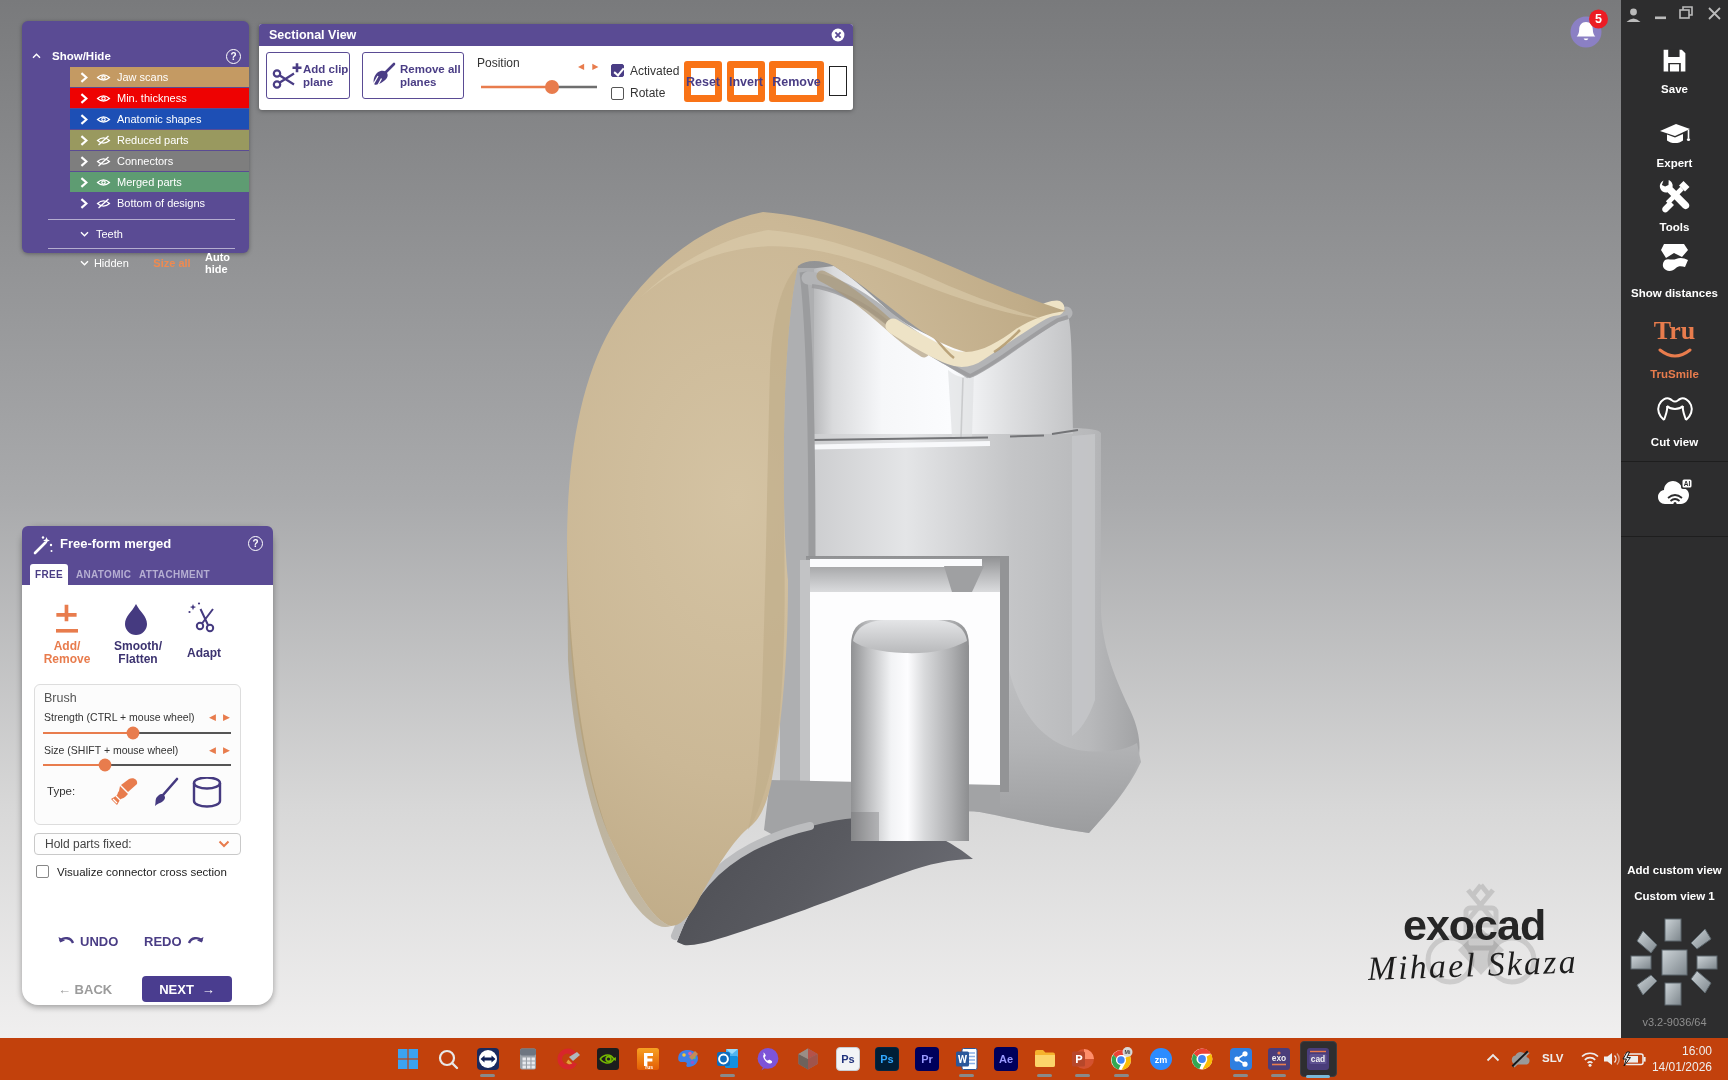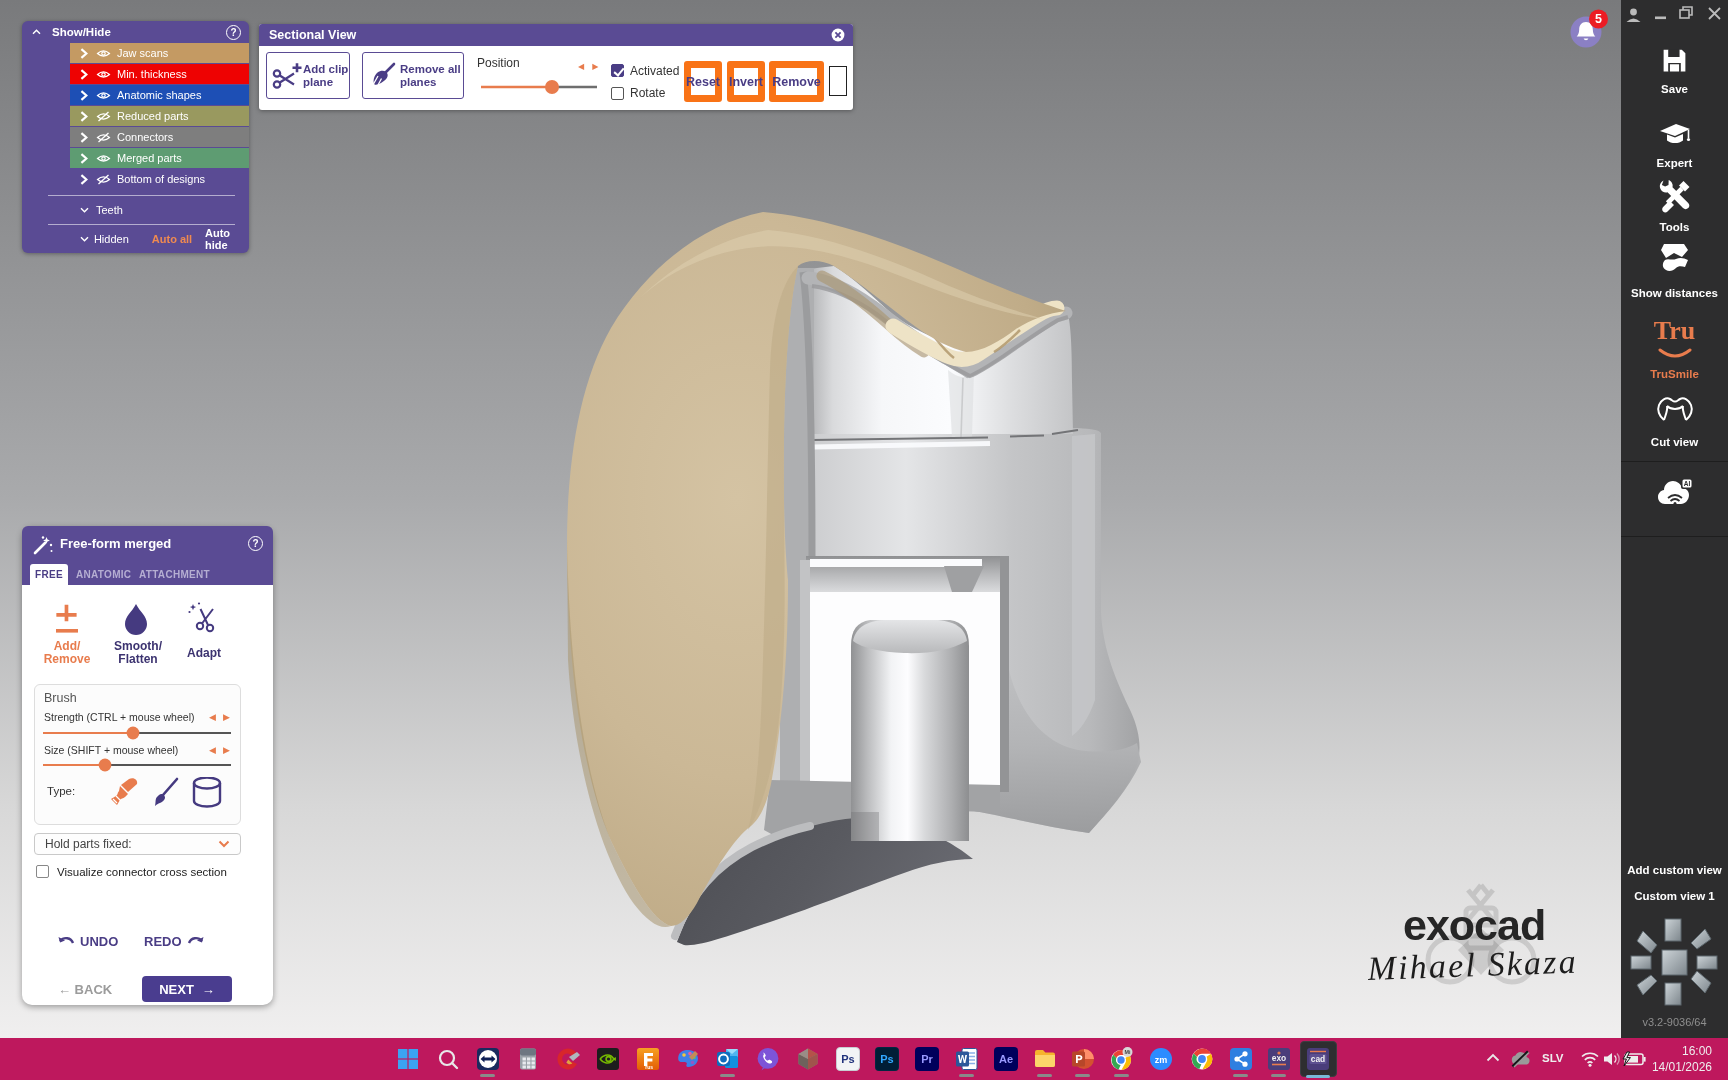--- a/index.html
+++ b/index.html
@@ -1,43 +1,43 @@
 <!DOCTYPE html>
 <html><head>
 <meta charset="utf-8">
 <style>
 * { margin:0; padding:0; box-sizing:border-box; }
 html,body { width:1728px; height:1080px; overflow:hidden; font-family:"Liberation Sans",sans-serif; background:#161616; }
 .viewport { position:absolute; left:0; top:0; width:1621px; height:1038px;
   background:linear-gradient(180deg,#797a7c 0%, #a9aaac 48%, #d8d8d8 78%, #f0efef 100%); }
 .sidebar { position:absolute; left:1621px; top:0; width:107px; height:1038px; background:#2d2d2e; }
-.taskbar { position:absolute; left:0; top:1038px; width:1728px; height:42px; background:#be185d; }
+.taskbar { position:absolute; left:0; top:1038px; width:1728px; height:42px; background:#c2410c; }
 
 
 .shpanel { position:absolute; left:22px; top:21px; width:227px; height:232px; background:#5a4b94; border-radius:6px; box-shadow:0 1px 4px rgba(0,0,0,.35); font-size:11px; color:#fff; }
-.shhead { height:22px; display:flex; align-items:center; padding:0 8px 0 10px; }
+.shhead { height:22px; display:flex; align-items:center; padding:0 8px 0 10px;margin-top:24px; }
 .shhead .t { font-weight:bold; font-size:11.5px; margin-left:10px; flex:1; }
 .shrow { height:20px; margin-bottom:1px; display:flex; align-items:center; padding-left:10px;margin-left:48px; }
 .shrow .ch { width:16px; display:flex; align-items:center; }
 .shrow .eye { width:21px; display:flex; align-items:center; }
 .qm { width:15px; height:15px; border:1.4px solid #fff; border-radius:50%; font-size:10px; font-weight:bold; display:flex; align-items:center; justify-content:center; }
 .shsep { height:1px; background:rgba(255,255,255,.55); margin:6px 14px 6px 26px; }
 
 
 .secpanel { position:absolute; left:259px; top:24px; width:594px; height:86px; border-radius:3px; box-shadow:0 1px 4px rgba(0,0,0,.35); background:#fff; }
 .sechead { height:22px; background:#5a4b94; border-radius:3px 3px 0 0; color:#fff; font-weight:bold; font-size:12.5px; display:flex; align-items:center; padding:0 8px 0 10px; }
 .secbody { position:relative; height:64px; }
 .secbtn { position:absolute; border:1px solid #5a4b94; border-radius:3px; display:flex; align-items:center; color:#4a3d85; font-weight:bold; font-size:11.5px; line-height:13px; }
 .secbtn2 { position:absolute; border:7px solid #f97316; border-radius:3px; color:#4a3d85; font-weight:bold; font-size:12.5px; display:flex; align-items:center; justify-content:center; }
 .cb { width:13px; height:13px; border:1.5px solid #555; border-radius:2px; display:inline-block; background:#fff; }
 .cbon { background:#4a3d85; border-color:#4a3d85; position:relative; }
 .cbon:after { content:""; position:absolute; left:3.5px; top:0.5px; width:4px; height:8px; border:solid #fff; border-width:0 2px 2px 0; transform:rotate(40deg); }
 
 
-.ffpanel { position:absolute; left:22px; top:526px; width:251px; height:479px; background:#fff; border-radius:10px; box-shadow:0 2px 6px rgba(0,0,0,.35); }
+.ffpanel { position:absolute; left:22px; top:526px; width:251px; height:479px; background:#fff; border-radius:16px; box-shadow:0 2px 6px rgba(0,0,0,.35); }
 .ffhead { height:59px; background:#5a4b94; border-radius:6px 6px 0 0; position:relative; color:#fff; }
 .fftitle { position:absolute; left:38px; top:10px; font-size:13px; font-weight:bold; }
 .fftab { position:absolute; bottom:0; font-size:10px; font-weight:bold; letter-spacing:.3px; }
 .ffbody { position:relative; height:420px; font-size:11px; }
 .fflab { font-weight:bold; font-size:12px; text-align:center; line-height:13px; }
 .brushbox { position:absolute; left:12px; top:99px; width:207px; height:141px; background:#fcfcfc; border:1px solid #ddd; border-radius:6px; }
 .slarrows { position:absolute; color:#e87c4d; font-size:9px; }
 .ffdrop { position:absolute; left:12px; top:248px; width:207px; height:22px; border:1px solid #c9c9c9; border-radius:4px; background:#fdfdfd; display:flex; align-items:center; padding:0 10px; font-size:12px; color:#444; }
 .ffbtn { font-weight:bold; font-size:13px; color:#4a3d85; }
 
@@ -284,21 +284,21 @@
         </svg>
       </span>Teeth</div>
   <div class="shsep"></div>
   <div class="shrow" style="height:16px">
       <span class="ch">
         <svg width="9" height="6" viewBox="0 0 9 6">
           <path d="M1 1.2 L4.5 4.8 L8 1.2" stroke="#fff" stroke-width="1.4" fill="none"></path>
         </svg>
       </span>
       <span style="width:52px">Hidden</span>
-      <span style="color:#ef8a50;font-weight:bold;width:76px;text-align:center">Auto all</span>
+      <span style="color:#ef8a50;font-weight:bold;width:76px;text-align:center">Size all</span>
       <span style="font-weight:bold">Auto hide</span>
     </div>
 </div>
 
 <div class="secpanel">
   <div class="sechead">
       <span style="flex:1">Sectional View</span>
     <svg width="14" height="14" viewBox="0 0 14 14">
         <circle cx="7" cy="7" r="6.4" fill="#fff"></circle>
         <path d="M4.4 4.4 L9.6 9.6 M9.6 4.4 L4.4 9.6" stroke="#5a4b94" stroke-width="1.8"></path>

